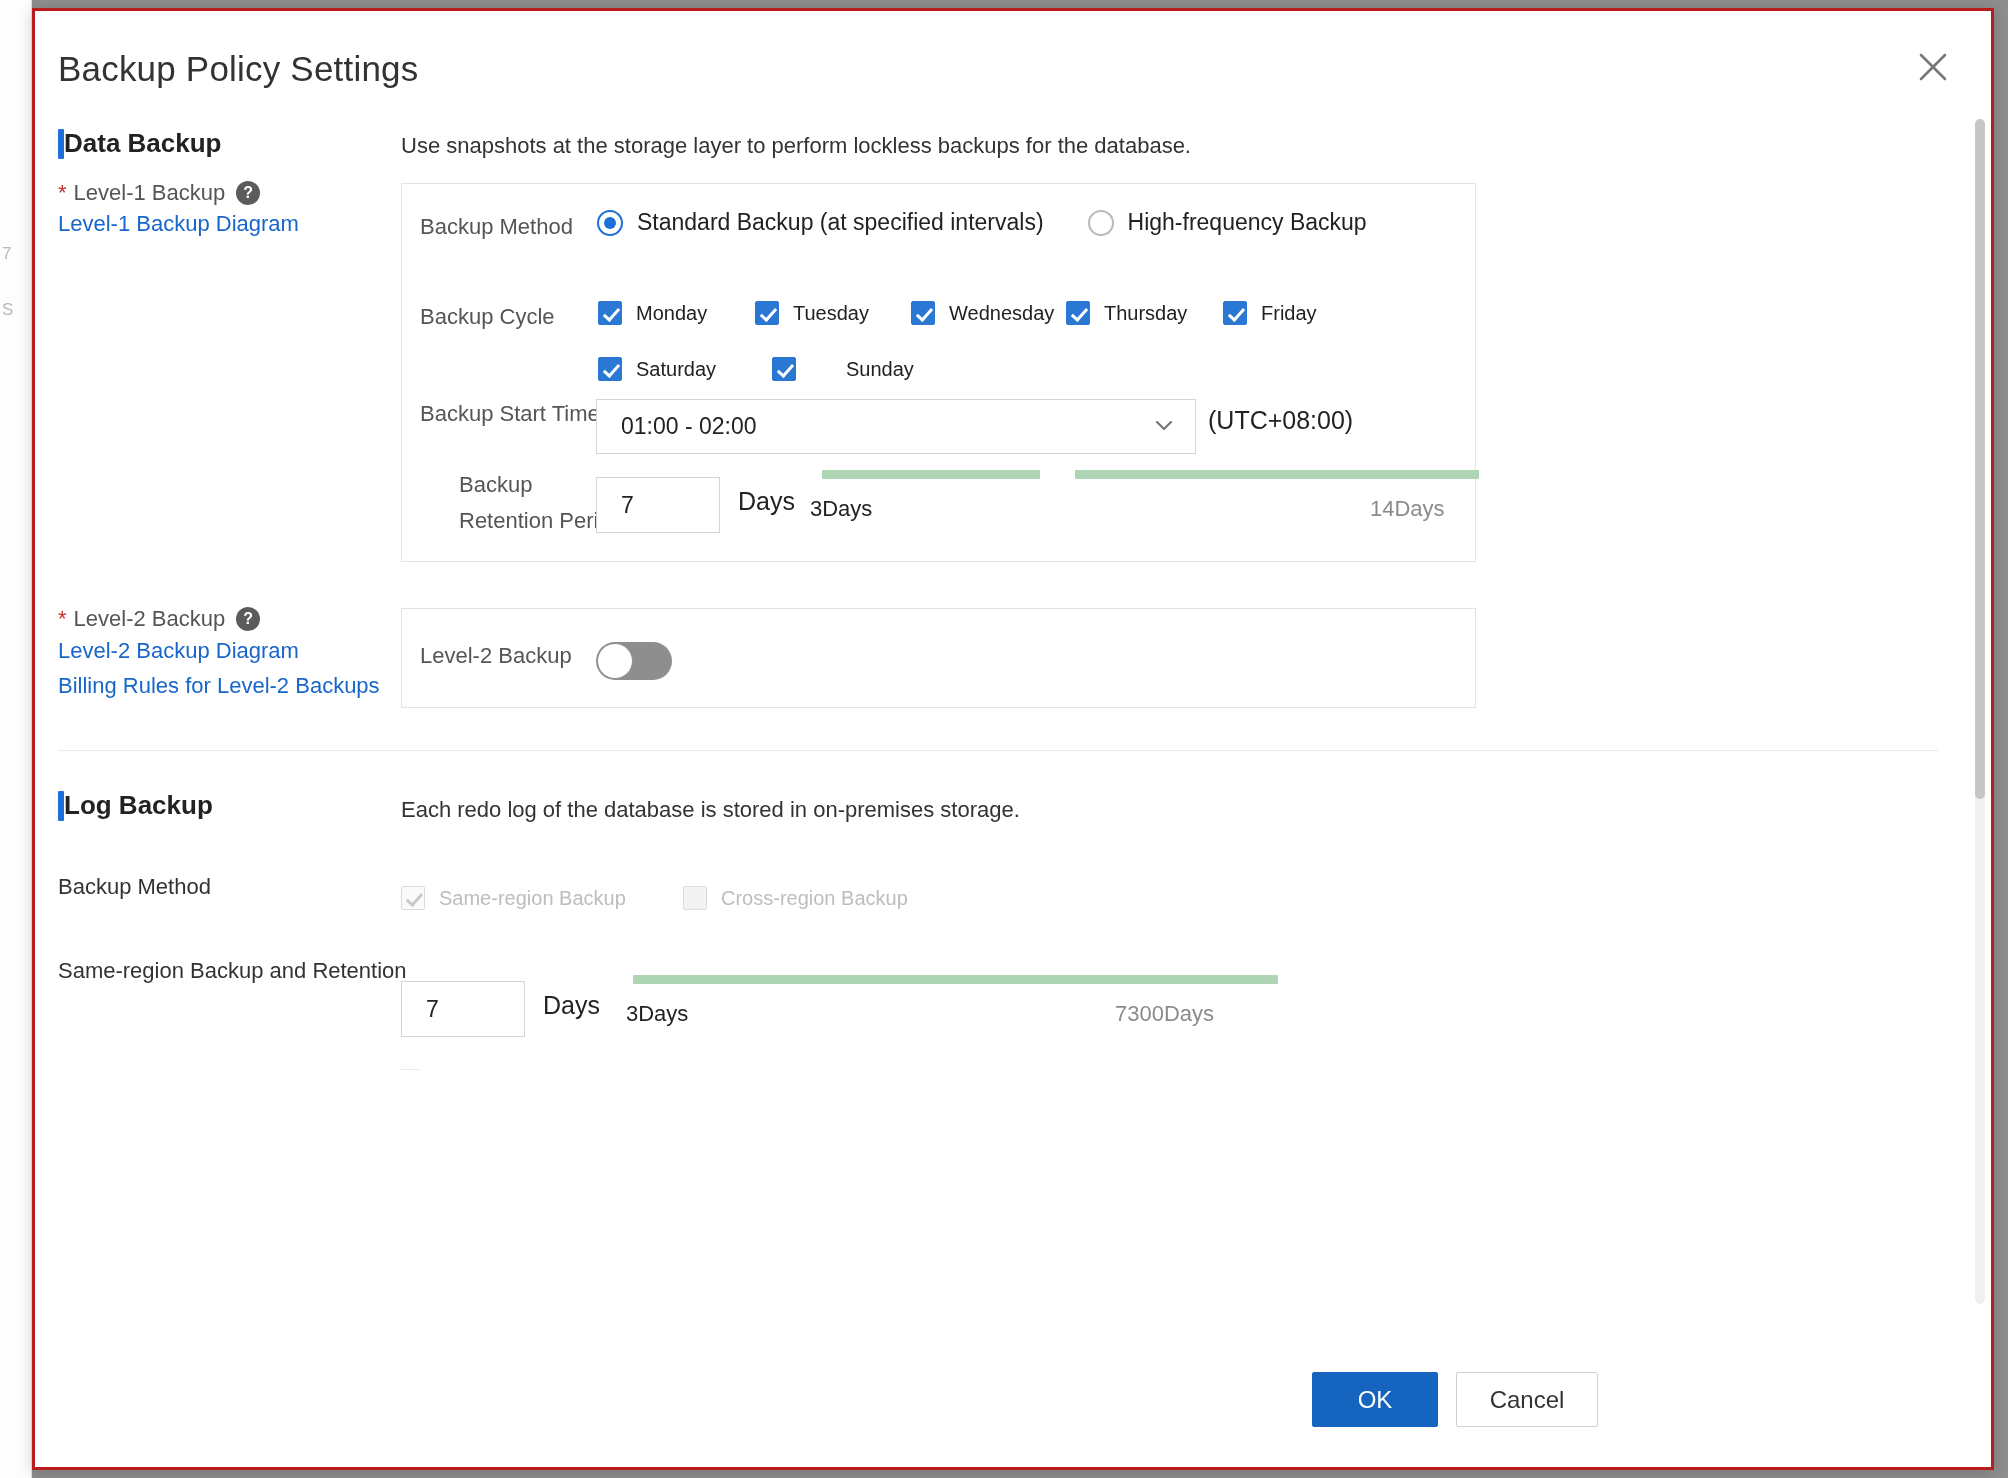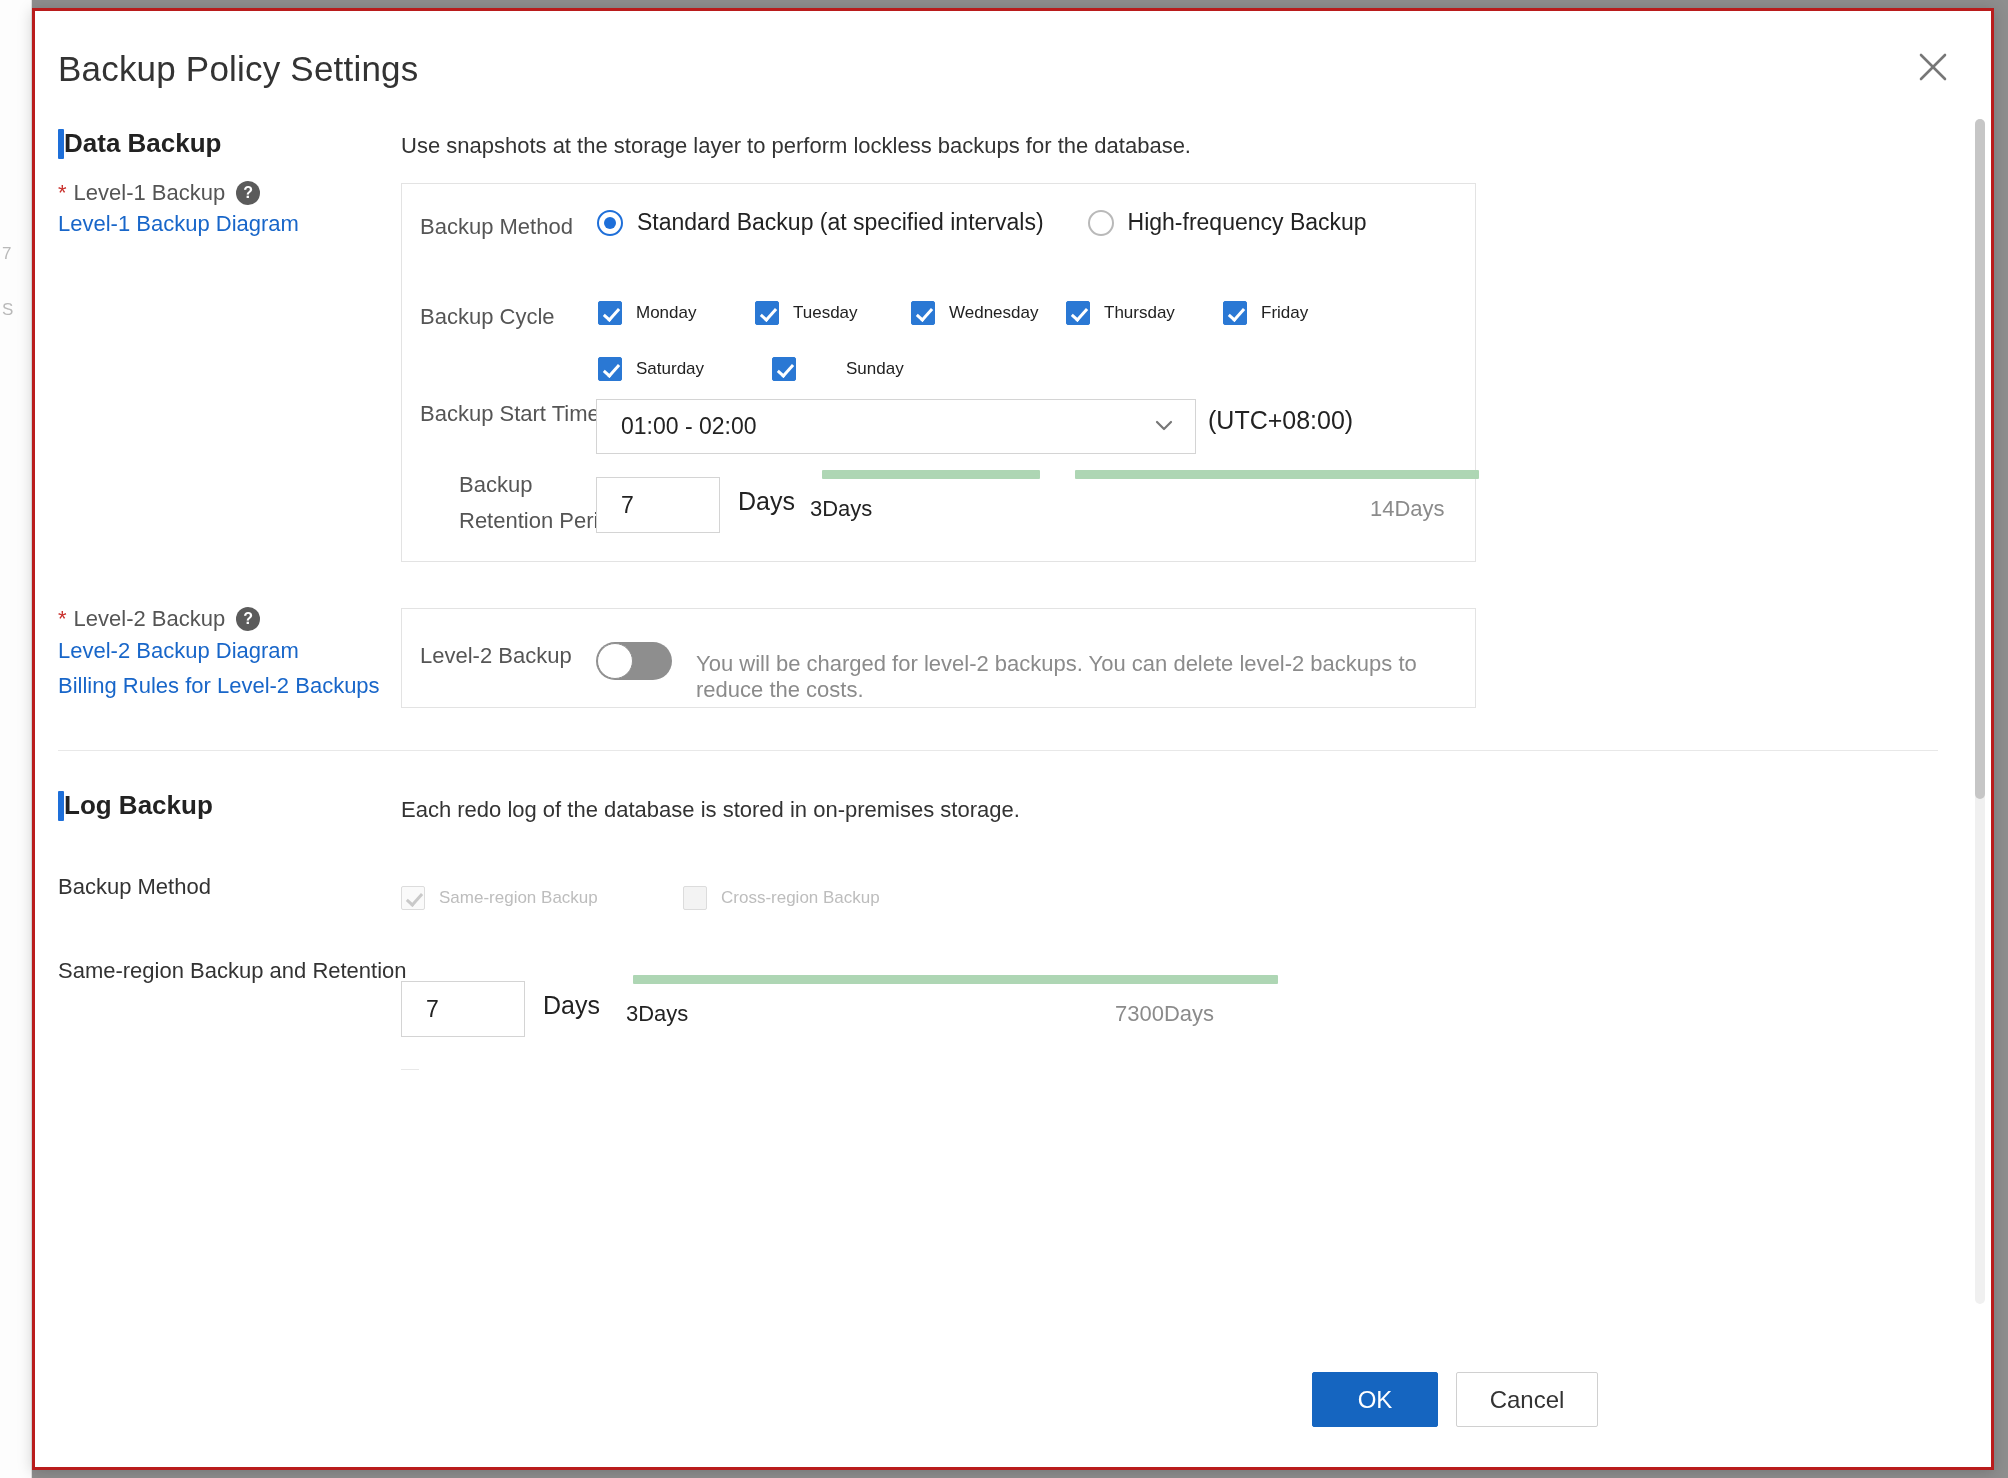--- a/index.html
+++ b/index.html
@@ -218,21 +218,21 @@
     left: 8px; top: 3px;
     width: 6px; height: 13px;
     border: solid #c9c9c9;
     border-width: 0 3px 3px 0;
     transform: rotate(42deg);
   }
   .cbox.disabled-empty {
     background: #f3f3f3;
     border-color: #dcdcdc;
   }
-  .cb-lbl { margin-left: 14px; font-size: 17px; color: #222; white-space: nowrap; }
+  .cb-lbl { margin-left: 14px; font-size: 20px; color: #222; white-space: nowrap; }
   .cb-lbl.muted { color: #bdbdbd; }
 
   
   .select-box {
     position: absolute;
     border: 1px solid #d4d4d4;
     background: #fff;
     display: flex;
     align-items: center;
     justify-content: space-between;
@@ -466,21 +466,20 @@
       <div class="link" style="left:23px; top:527px;">Level-2 Backup Diagram</div>
       <div class="link" style="left:23px; top:562px;">Billing Rules for Level-2 Backups</div>
 
       <div class="panel" style="left:366px; top:497px; width:1075px; height:100px;">
         <div class="field-label" style="left:18px; top:29px;">Level-2 Backup</div>
 
         <div class="toggle" style="left:194px; top:33px;">
           <span class="knob"></span>
         </div>
 
-        <div class="toggle-note" style="left:294px; top:42px;">You will be charged for level-2 backups. You can delete level-2 backups to reduce the costs.</div>
       </div>
 
       <div class="divider" style="left:23px; top:639px; width:1880px;"></div>
 
       <div class="sec-head" style="left:23px; top:679px;">
         <div class="sec-bar"></div>
         <div class="sec-title">Log Backup</div>
       </div>
 
       <div class="lead-text" style="left:366px; top:686px;">Each redo log of the database is stored in on-premises storage.</div>

